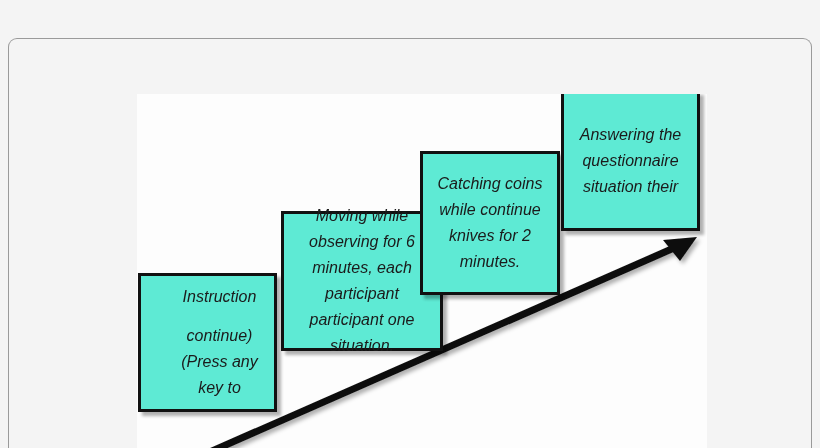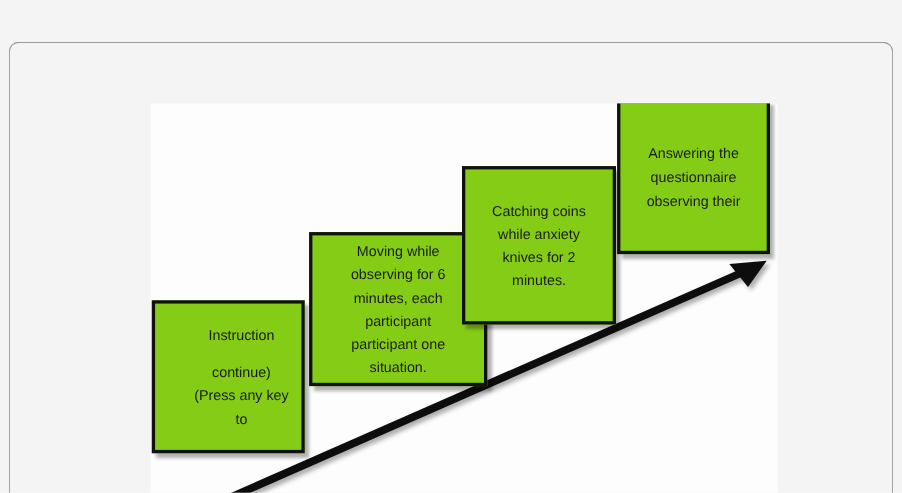--- a/index.html
+++ b/index.html
@@ -53,32 +53,33 @@
     top: 0;
     width: 570px;
     height: 382px;
     pointer-events: none;
   }
 
   
   .step-box {
     position: absolute;
     box-sizing: border-box;
-    background: #84cc16;
+    background: #5eead4;
     border: 3px solid #111111;
     box-shadow: 4px 4px 3px rgba(0,0,0,0.30);
     display: flex;
     flex-direction: column;
     align-items: center;
     justify-content: center;
     text-align: center;
     padding: 6px 8px;
     color: #1b1b1b;
-    font-size: 13px;
+    font-size: 16px;
     line-height: 1.62;
+    font-style: italic;
   }
   .step-box .line {
     display: block;
     width: 100%;
   }
   .step-box .spacer {
     display: block;
     height: 13px;
   }
 
@@ -119,26 +120,26 @@
         <span class="line">Moving while</span>
         <span class="line">observing for 6</span>
         <span class="line">minutes, each</span>
         <span class="line">participant</span>
         <span class="line">participant one</span>
         <span class="line">situation.</span>
       </div>
 
       <div class="step-box" id="step-3">
         <span class="line">Catching coins</span>
-        <span class="line">while anxiety</span>
+        <span class="line">while continue</span>
         <span class="line">knives for 2</span>
         <span class="line">minutes.</span>
       </div>
 
       <div class="step-box" id="step-4">
         <span class="line">Answering the</span>
         <span class="line">questionnaire</span>
-        <span class="line">observing their</span>
+        <span class="line">situation their</span>
       </div>
 
     </div>
   </div>
 </div>
 
 </body></html>

